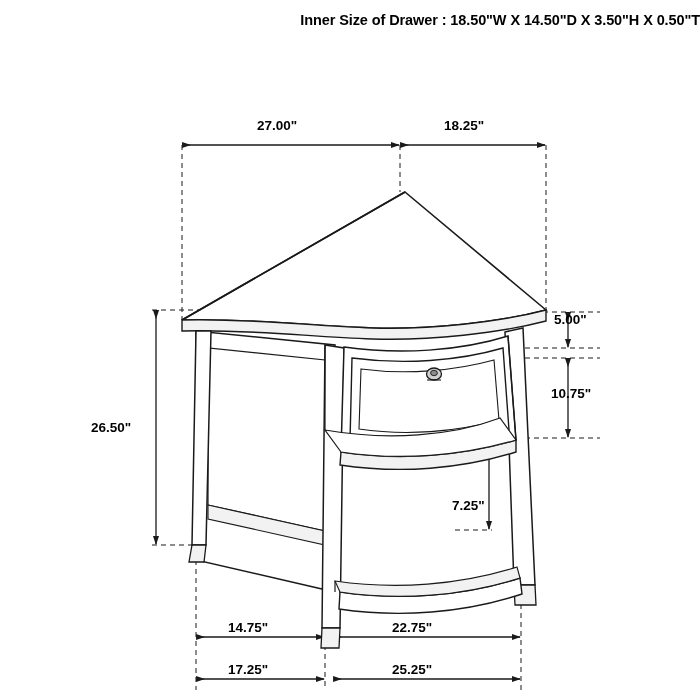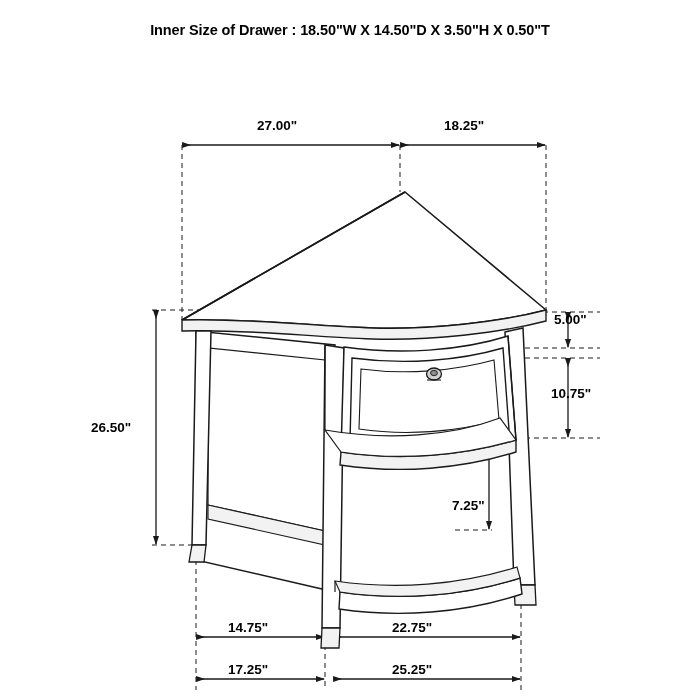--- a/index.html
+++ b/index.html
@@ -15,24 +15,24 @@
     position: relative;
     overflow: hidden;
   }
   #stage {
     position: relative;
     width: 700px;
     height: 700px;
   }
   #title {
     position: absolute;
-    top: 22px;
+    top: 12px;
     left: 0;
     width: 700px;
-    text-align: center;
+    text-align: right;
     font-size: 14.5px;
     font-weight: bold;
     letter-spacing: -0.1px;
     color: #000000;
   }
   svg.diagram {
     position: absolute;
     top: 0;
     left: 0;
     width: 700px;

